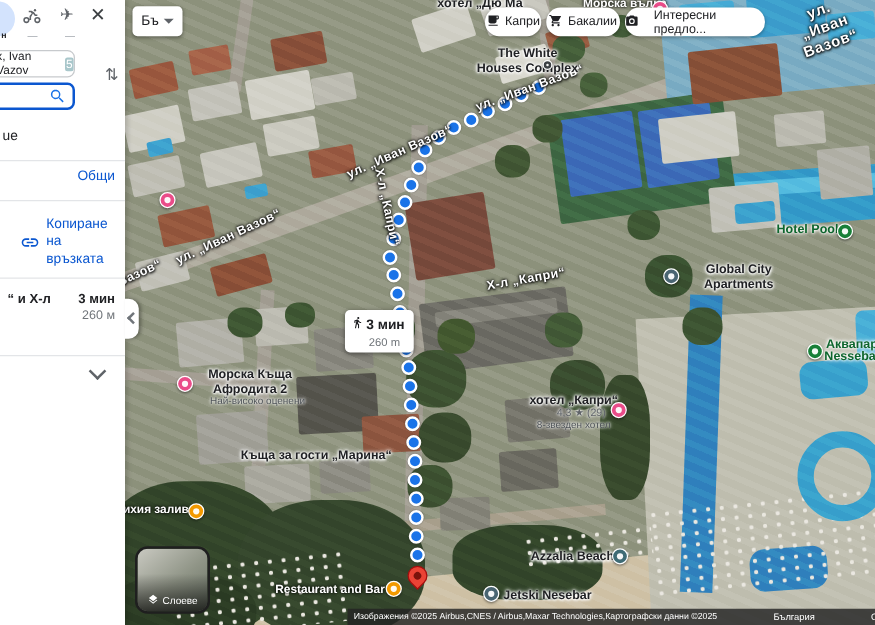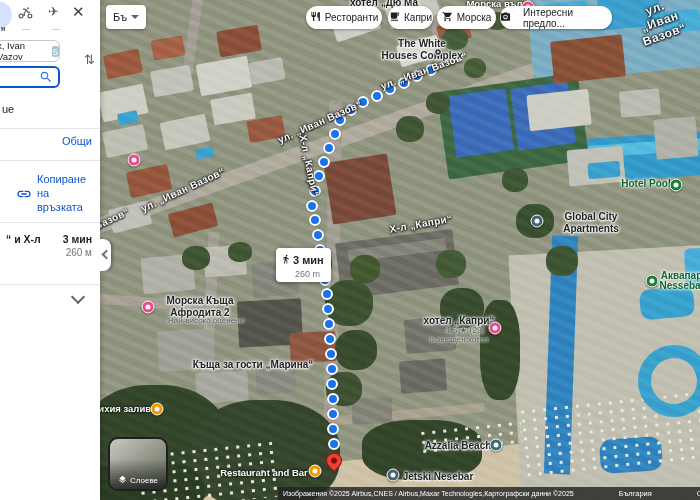--- a/index.html
+++ b/index.html
@@ -278,37 +278,31 @@
         <span class="tt-time">3 мин</span>
       </div>
       <div class="tt-dist">260 m</div>
     </div>
   </div>
 
   <div class="pill" id="lang-btn">
     <span>Бъ</span>
     <span class="caret"></span>
   </div>
-  <div class="pill chip" style="left:306px;width:76px;">
-    <span><svg width="11" height="11" viewBox="0 0 24 24" fill="#202124">
-          <path d="M11 9H9V2H7v7H5V2H3v7c0 2.12 1.66 3.84 3.75 3.97L6.5 22h3l-.25-9.03C11.34 12.84 13 11.12 13 9V2h-2v7zm5-3v8h2.5v8h3V2c-2.76 0-5.5 2.24-5.5 4z"></path>
-        </svg></span>
-    <span>Ресторанти</span>
-  </div>
   <div class="pill chip" style="left:388px;width:45px;">
     <span><svg width="11" height="11" viewBox="0 0 24 24" fill="#202124">
           <path d="M20 3H4v10c0 2.21 1.79 4 4 4h6c2.21 0 4-1.79 4-4v-3h2c1.11 0 2-.9 2-2V5c0-1.11-.89-2-2-2zm0 5h-2V5h2v3zM4 19h16v2H4z"></path>
         </svg></span>
     <span>Капри</span>
   </div>
   <div class="pill chip" style="left:437px;width:59px;">
     <span><svg width="11" height="11" viewBox="0 0 24 24" fill="#202124">
           <path d="M7 18c-1.1 0-1.99.9-1.99 2S5.9 22 7 22s2-.9 2-2-.9-2-2-2zM1 2v2h2l3.6 7.59-1.35 2.45C4.52 15.37 5.48 17 7 17h12v-2H7l1.1-2h7.45c.75 0 1.41-.41 1.75-1.03L21.7 4H5.21l-.94-2H1zm16 16c-1.1 0-1.99.9-1.99 2s.89 2 1.99 2 2-.9 2-2-.9-2-2-2z"></path>
         </svg></span>
-    <span>Морска</span>
+    <span>Бакалии</span>
   </div>
   <div class="pill chip" style="left:500px;width:112px;gap:12px;">
     <span><svg width="11" height="11" viewBox="0 0 24 24" fill="#202124">
           <path d="M9 3 7.2 5H4a2 2 0 0 0-2 2v12a2 2 0 0 0 2 2h16a2 2 0 0 0 2-2V7a2 2 0 0 0-2-2h-3.2L15 3H9zm3 5a5 5 0 1 1 0 10 5 5 0 0 1 0-10zm0 2a3 3 0 1 0 0 6 3 3 0 0 0 0-6z"></path>
         </svg></span>
     <span>Интересни предло...</span>
   </div>
 
   <div id="layers-btn">
     <div class="shade"></div>

